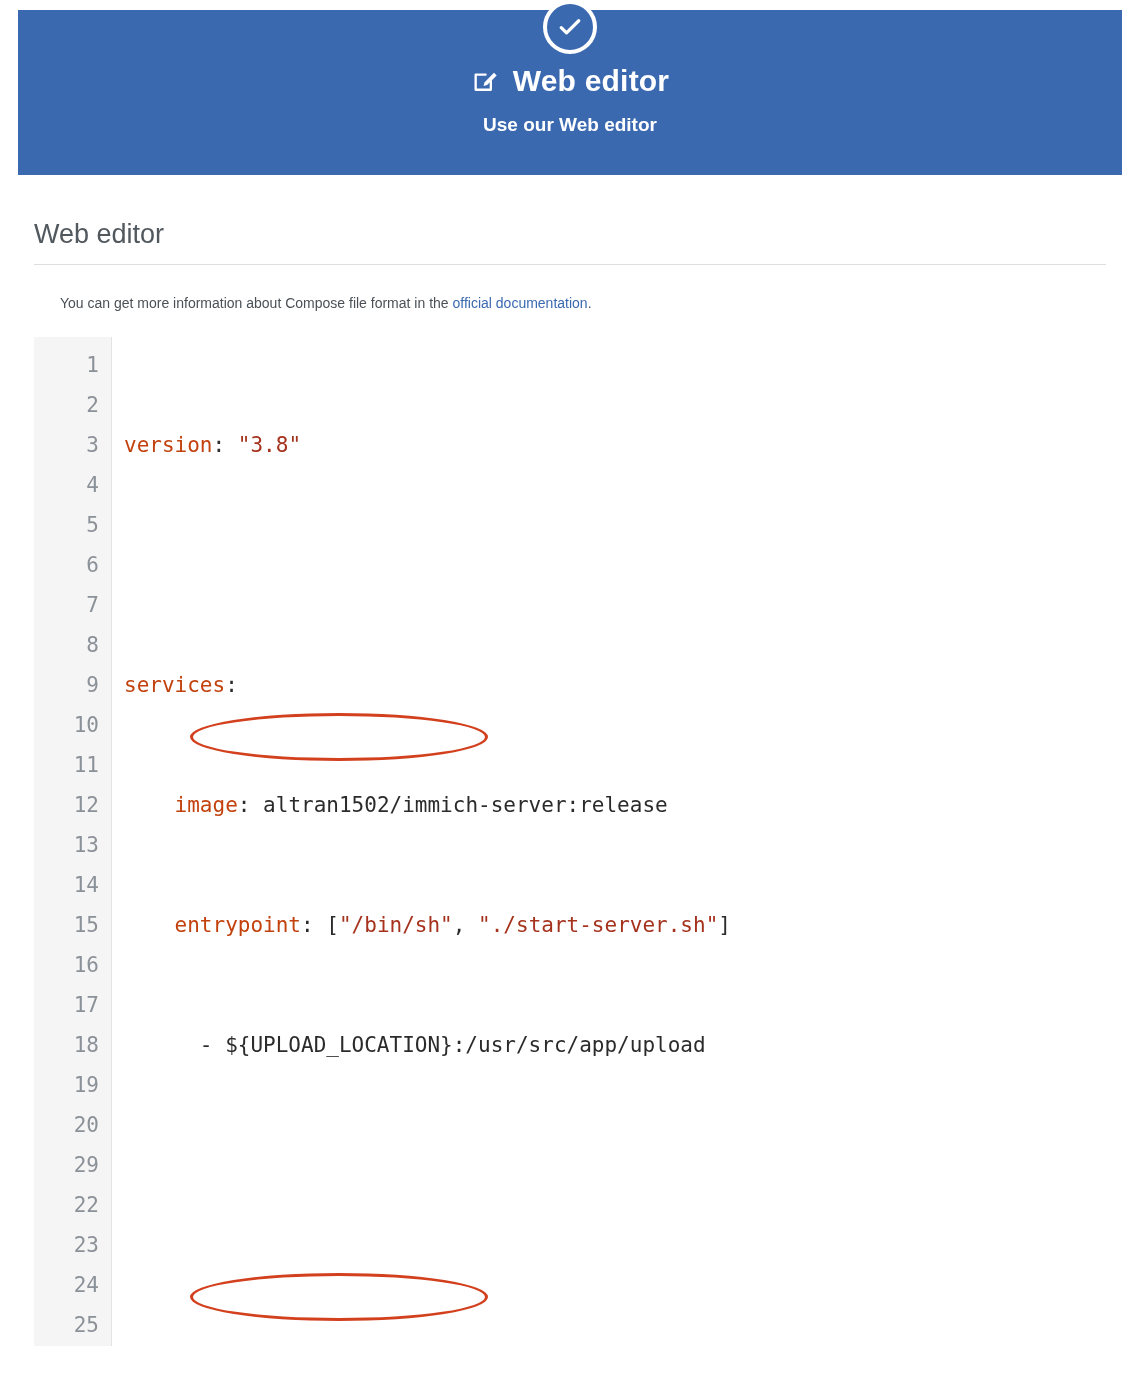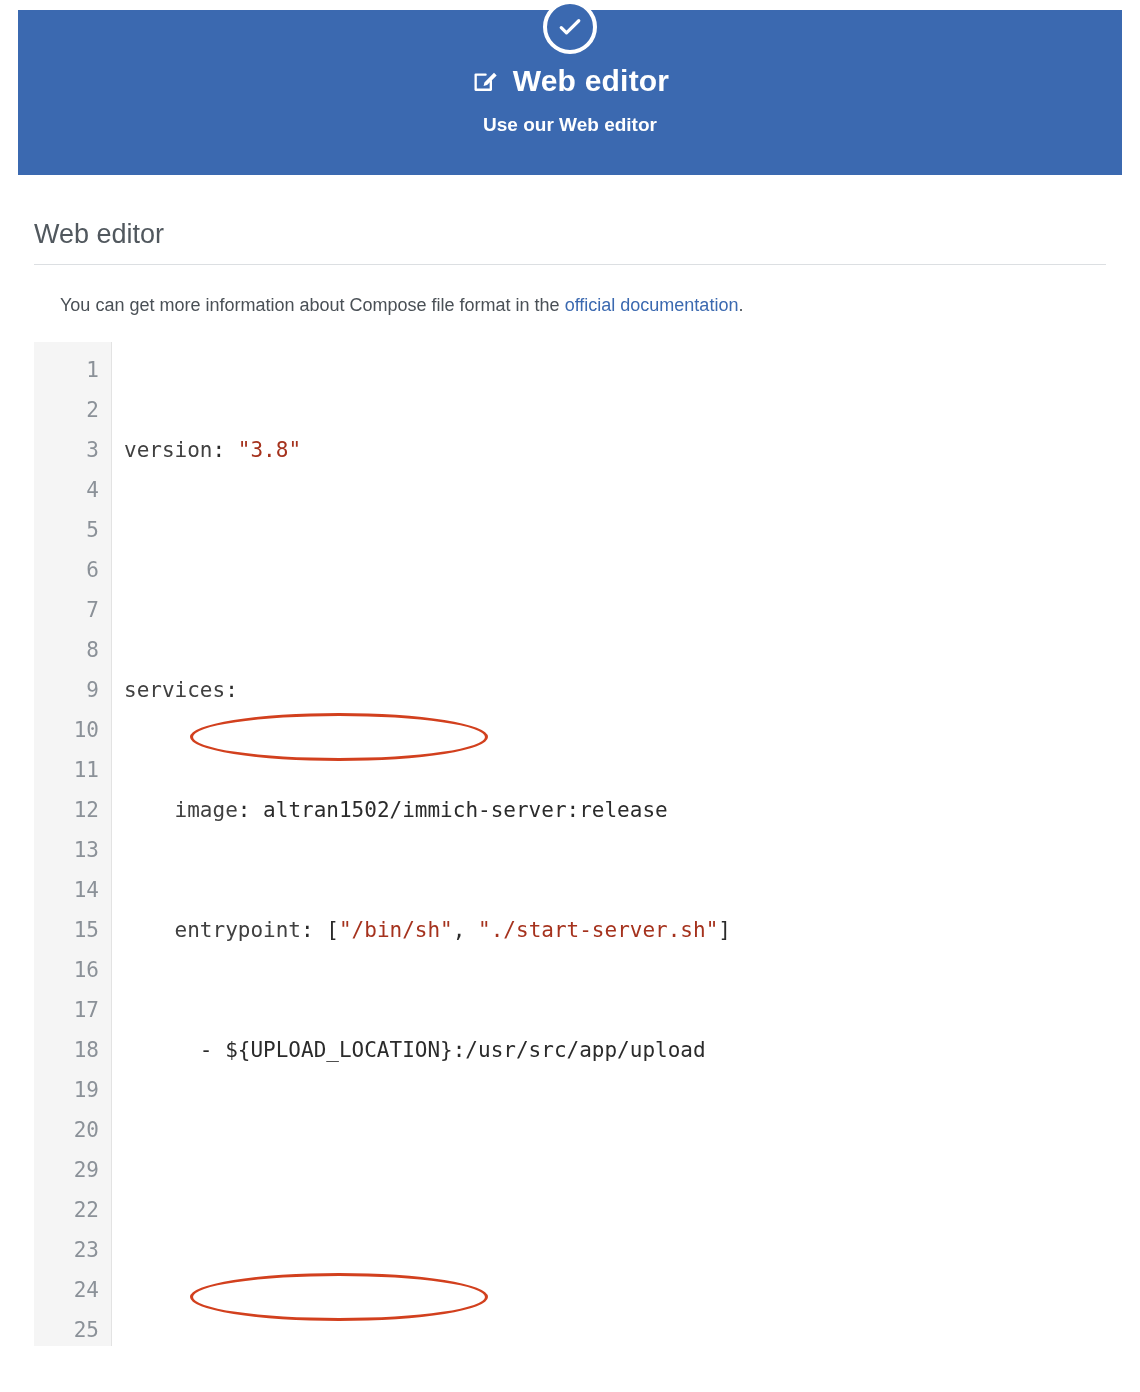--- a/index.html
+++ b/index.html
@@ -72,21 +72,21 @@
   }
   .section-title {
     font-size: 27px;
     color: #51585e;
     font-weight: normal;
     padding-bottom: 14px;
     border-bottom: 1px solid #dcdfe2;
   }
   .info-line {
     margin: 30px 0 0 26px;
-    font-size: 18px;
+    font-size: 14px;
     color: #4a5056;
   }
   .info-line a {
     color: #3b69b0;
     text-decoration: none;
   }
 
   
   .editor {
     margin: 26px 34px 0 34px;
@@ -106,21 +106,21 @@
     border-right: 1px solid #e3e3e3;
     user-select: none;
   }
   .code {
     flex: 1;
     padding: 8px 0 8px 12px;
     white-space: pre;
     overflow: hidden;
     position: relative;
   }
-  .tok-key     { color: #404040; }
+  .tok-key     { color: #c2410c; }
   .tok-plain   { color: #2b2b2b; }
   .tok-str     { color: #a5321d; }
   .tok-punct   { color: #2b2b2b; }
 
   
   .annot {
     position: absolute;
     border: 3px solid #d2401e;
     border-radius: 50%;
     pointer-events: none;

